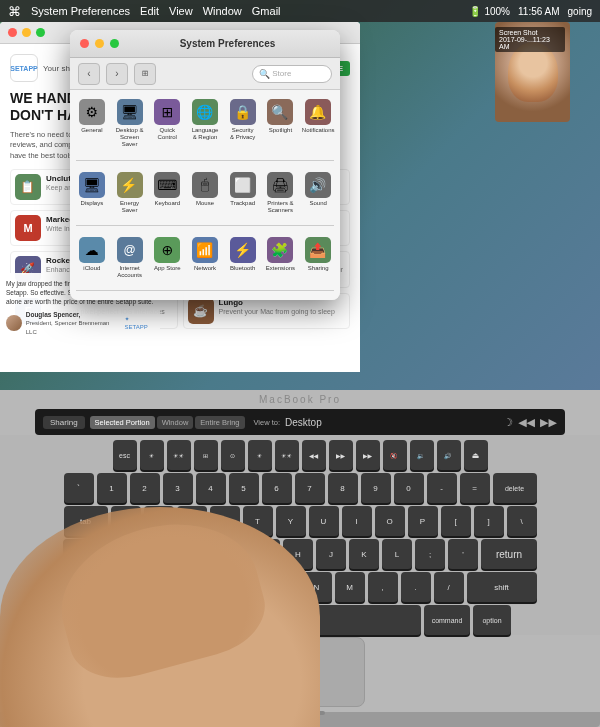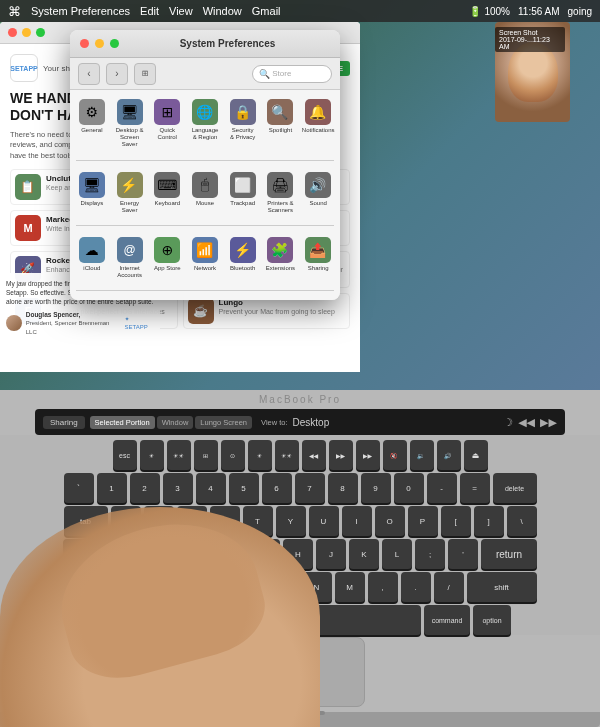--- a/index.html
+++ b/index.html
@@ -715,21 +715,21 @@
 
 <div class="keyboard-area">
 
   <div style="text-align:center;padding:4px;font-size:10px;color:#888;letter-spacing:2px;font-weight:300">MacBook Pro</div>
 
   <div style="margin:0 35px;background:#1a1a1a;height:26px;border-radius:4px;display:flex;align-items:center;padding:0 8px;gap:5px">
     <button style="background:#3a3a3a;color:#ccc;border:none;border-radius:3px;padding:2px 7px;font-size:8px;cursor:pointer">Sharing</button>
     <div style="display:flex;gap:2px">
       <span style="background:#666;color:white;border-radius:3px;padding:2px 5px;font-size:7.5px">Selected Portion</span>
       <span style="background:#444;color:#aaa;border-radius:3px;padding:2px 5px;font-size:7.5px">Window</span>
-      <span style="background:#444;color:#aaa;border-radius:3px;padding:2px 5px;font-size:7.5px">Lungo Screen</span>
+      <span style="background:#444;color:#aaa;border-radius:3px;padding:2px 5px;font-size:7.5px">Entire Bring</span>
     </div>
     <span style="font-size:7.5px;color:#aaa;margin-left:4px">View to:</span>
     <span style="font-size:10px;color:#ccc">Desktop</span>
     <div style="margin-left:auto;display:flex;gap:5px;color:#aaa;font-size:11px">
       <span>☽</span>
       <span>◀◀</span>
       <span>▶▶</span>
     </div>
   </div>
 

